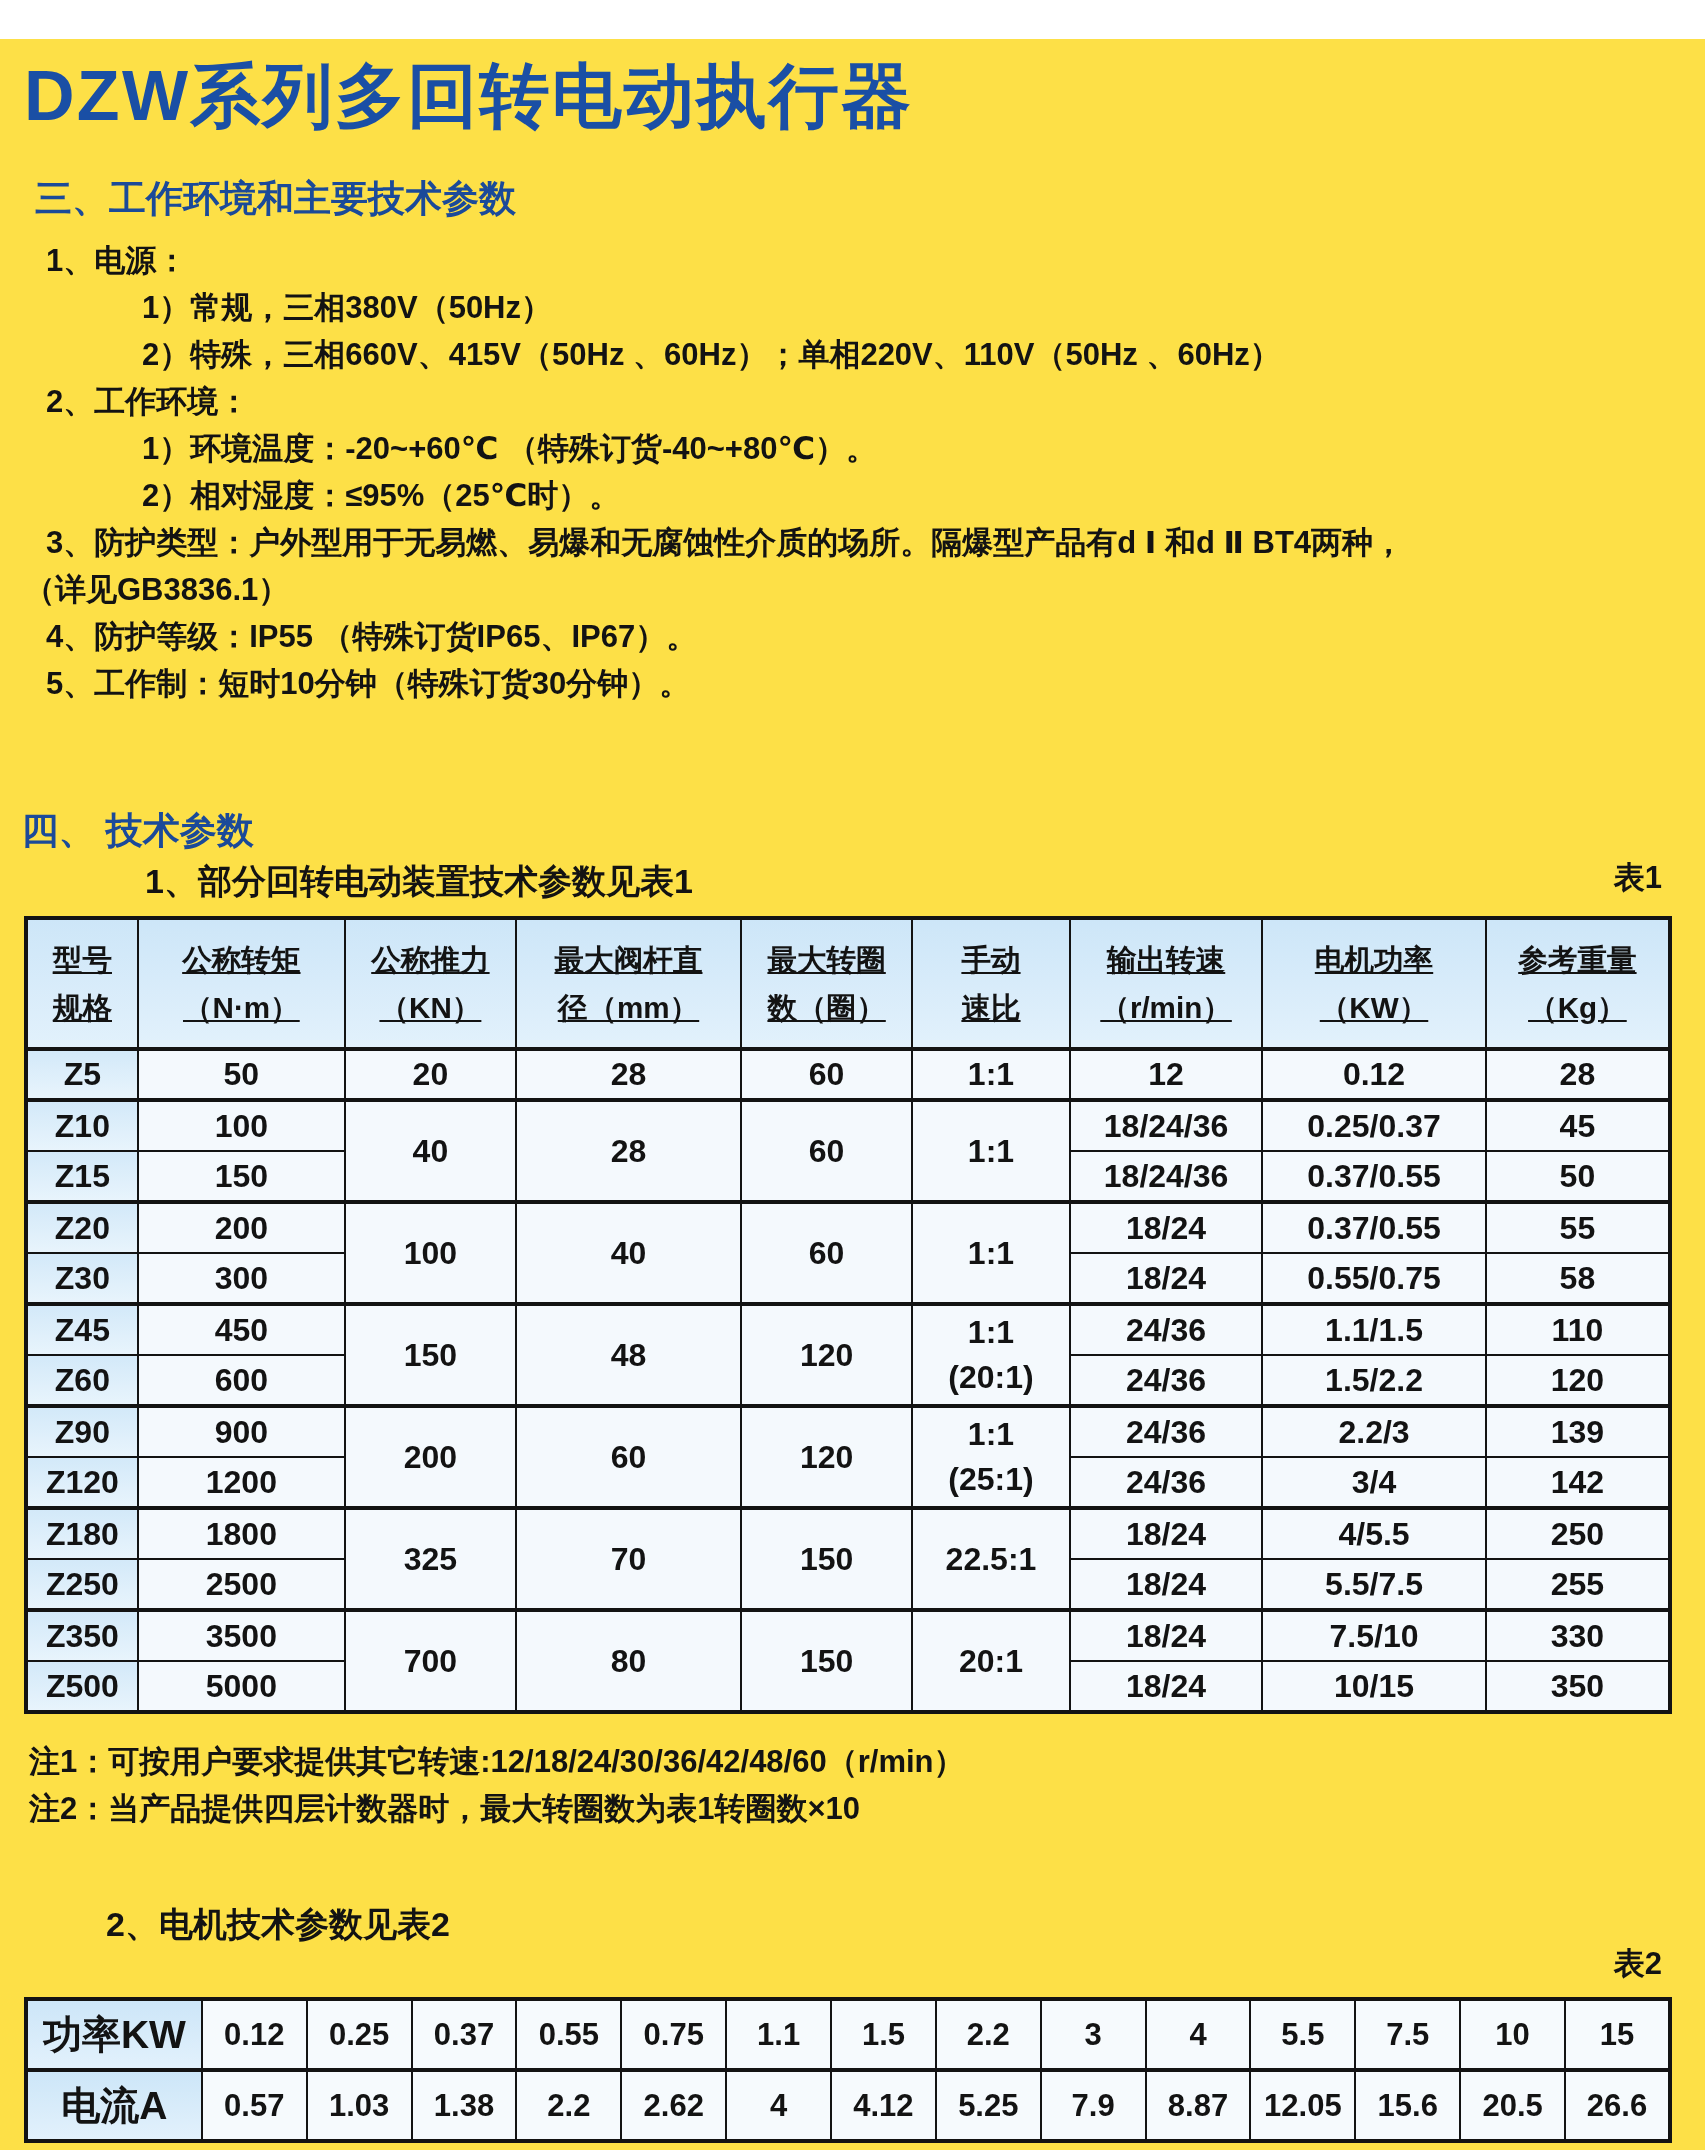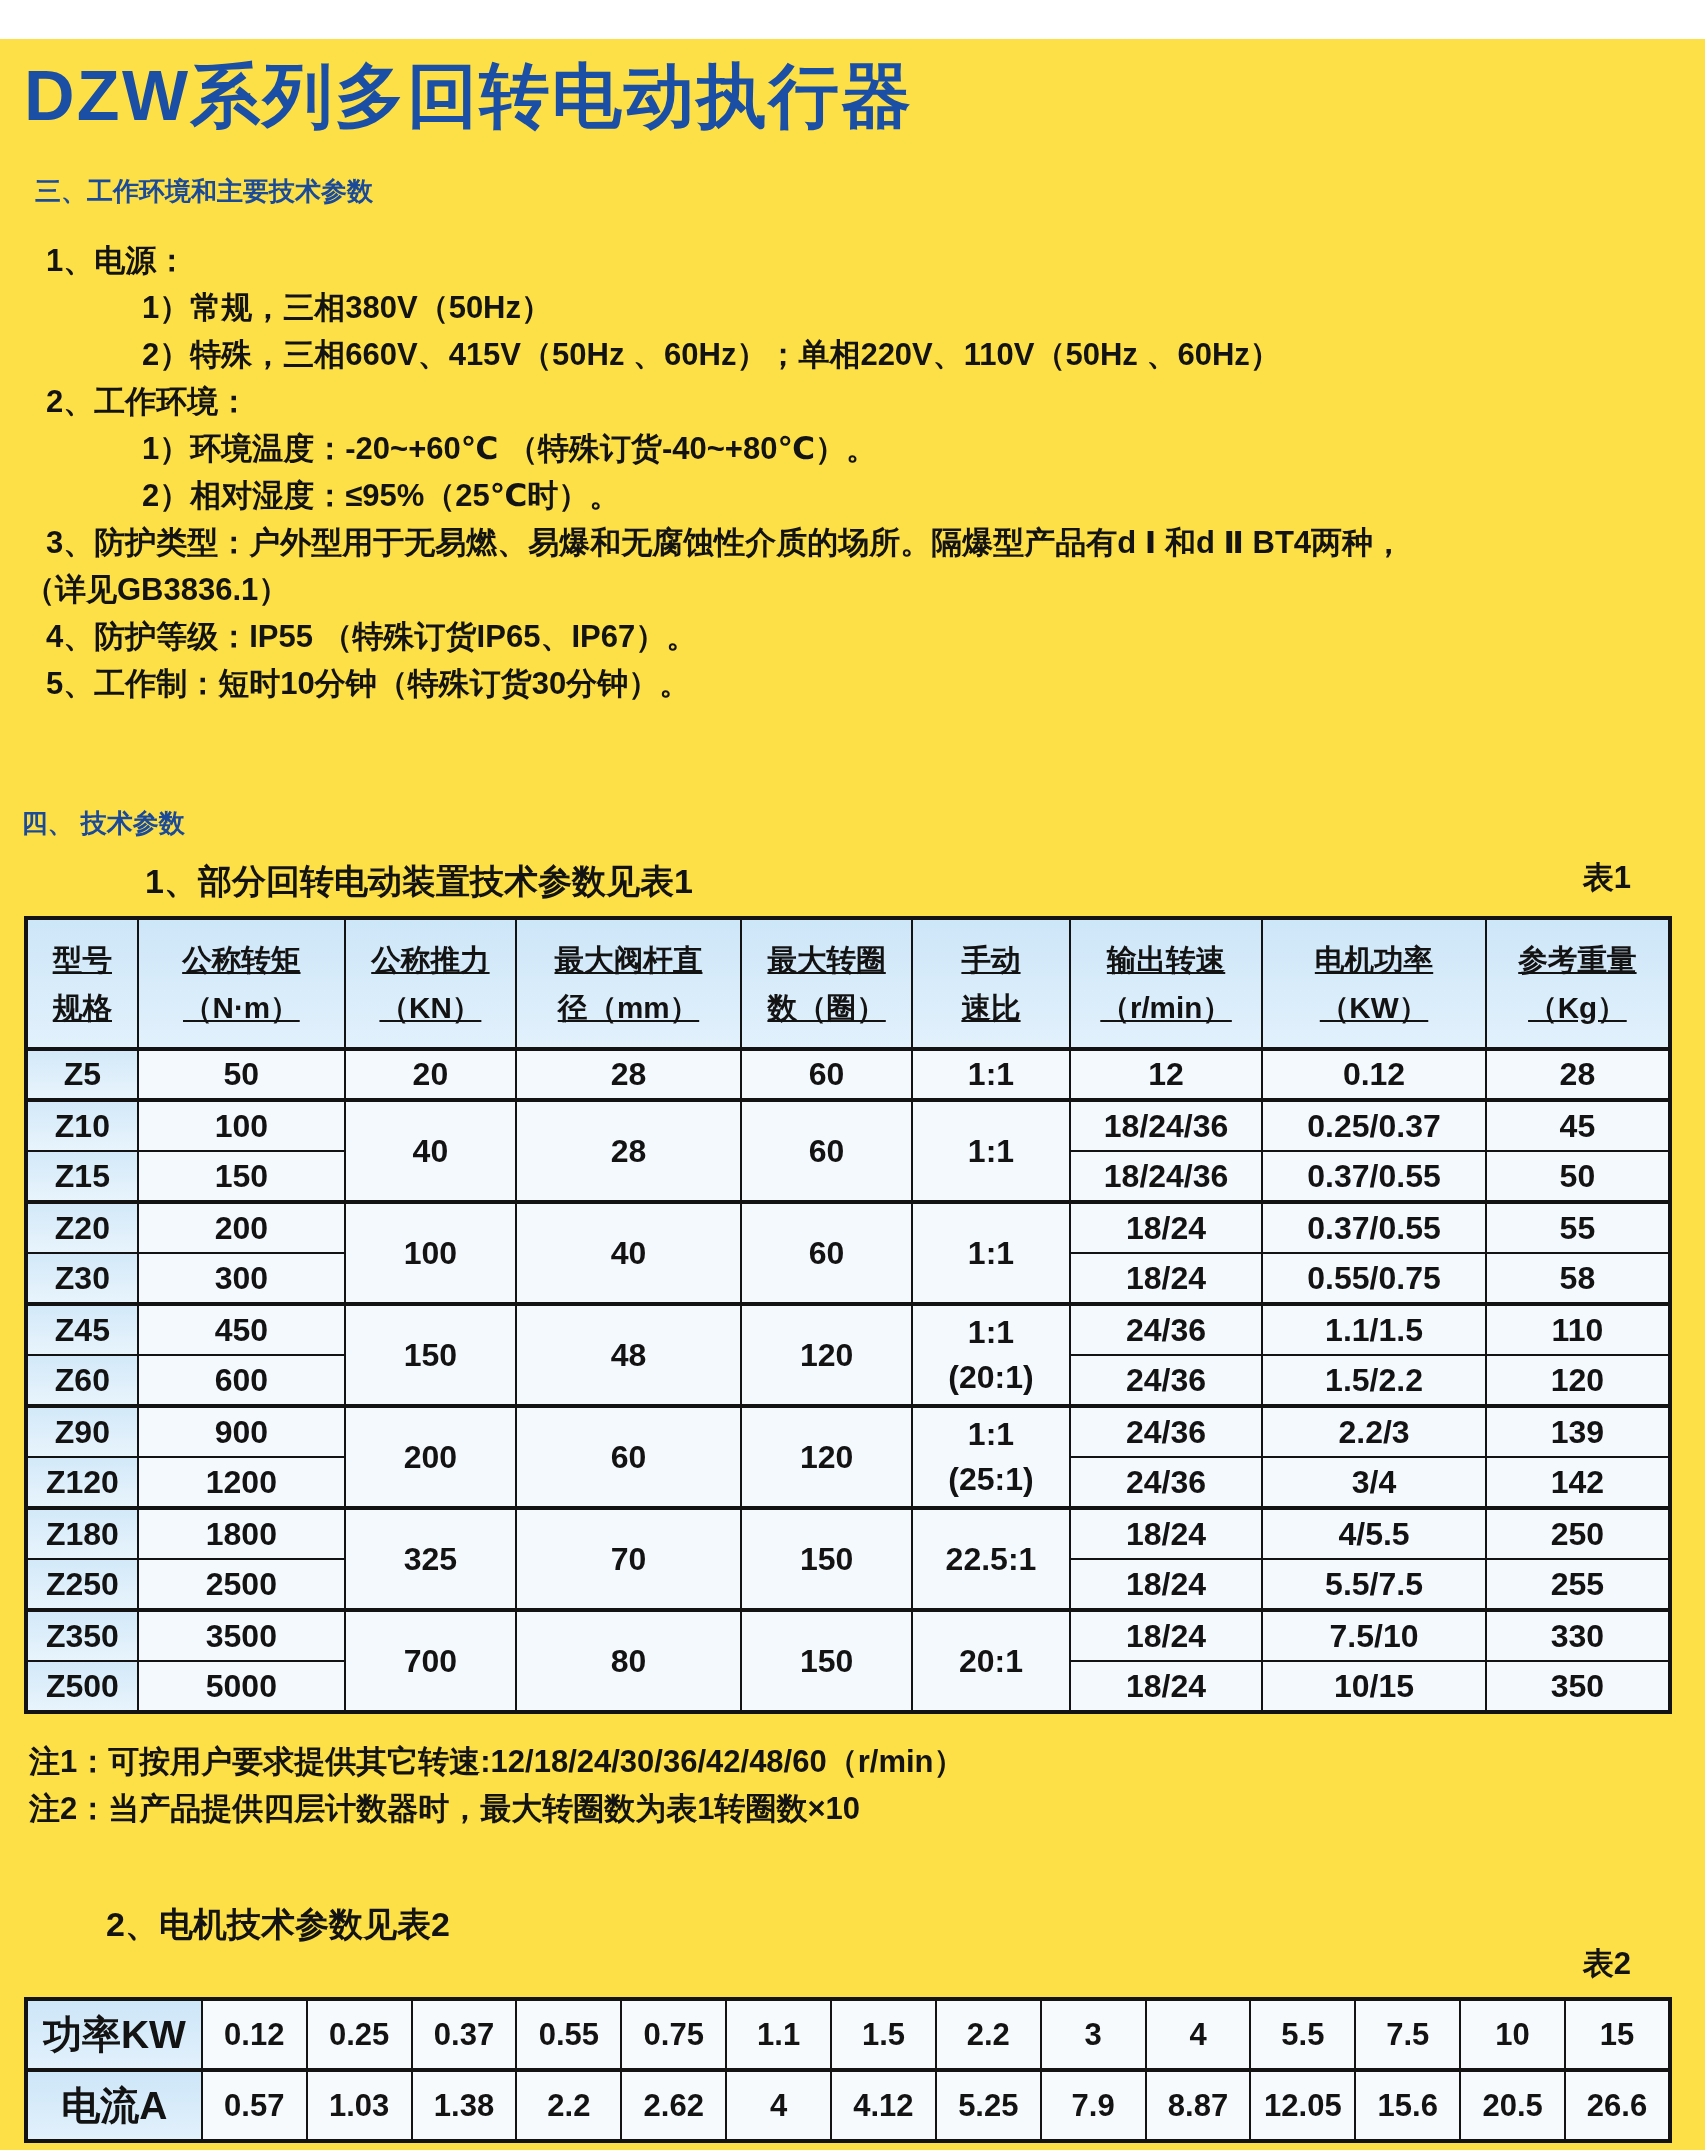--- a/index.html
+++ b/index.html
@@ -6,32 +6,32 @@
   .page {
     position:relative; width:1705px; height:2151px; background:#fde047;
     font-family:"Liberation Sans","DejaVu Sans",sans-serif; font-weight:700; color:#131313;
     overflow:hidden;
     margin-top:39px;
   }
   .page-title {
     position:absolute; left:24px; top:11.4px; font-size:70px; letter-spacing:2.3px;
     color:#1a4fa5; white-space:nowrap;
   }
-  .sec-heading { position:absolute; font-size:26px; color:#1b4a99; white-space:nowrap; }
+  .sec-heading { position:absolute; font-size:37px; color:#1b4a99; white-space:nowrap; }
   #sec3-heading { left:35px; top:135px; }
   #sec4-heading { left:21.6px; top:767px; }
   .env-list { position:absolute; left:0; top:198px; width:1699px; }
   .env-line { height:47px; line-height:47px; font-size:31px; white-space:nowrap; }
   .ind-0 { padding-left:24px; }
   .ind-1 { padding-left:46px; }
   .ind-2 { padding-left:142px; }
   .subline { position:absolute; font-size:34px; white-space:nowrap; }
   #sub1 { left:145px; top:820px; }
   #sub2 { left:106px; top:1863px; }
-  .tbl-caption { position:absolute; right:74px; font-size:31px;text-align:center; }
+  .tbl-caption { position:absolute; right:43px; font-size:31px;text-align:center; }
   #caption1 { top:818px; }
   #caption2 { top:1904px; }
   .note-line { position:absolute; left:29px; font-size:31px; white-space:nowrap; }
   #note1 { top:1702px; }
   #note2 { top:1749px; }
 
   table { border-collapse:collapse; table-layout:fixed; }
   .t1 { position:absolute; left:24px; top:877px; width:1648px; border:4.5px solid #131313; }
   .t1 th, .t1 td { border:2.3px solid #131313; text-align:center; vertical-align:middle; padding:0; overflow:hidden; }
   .t1 thead tr { height:131px; }

